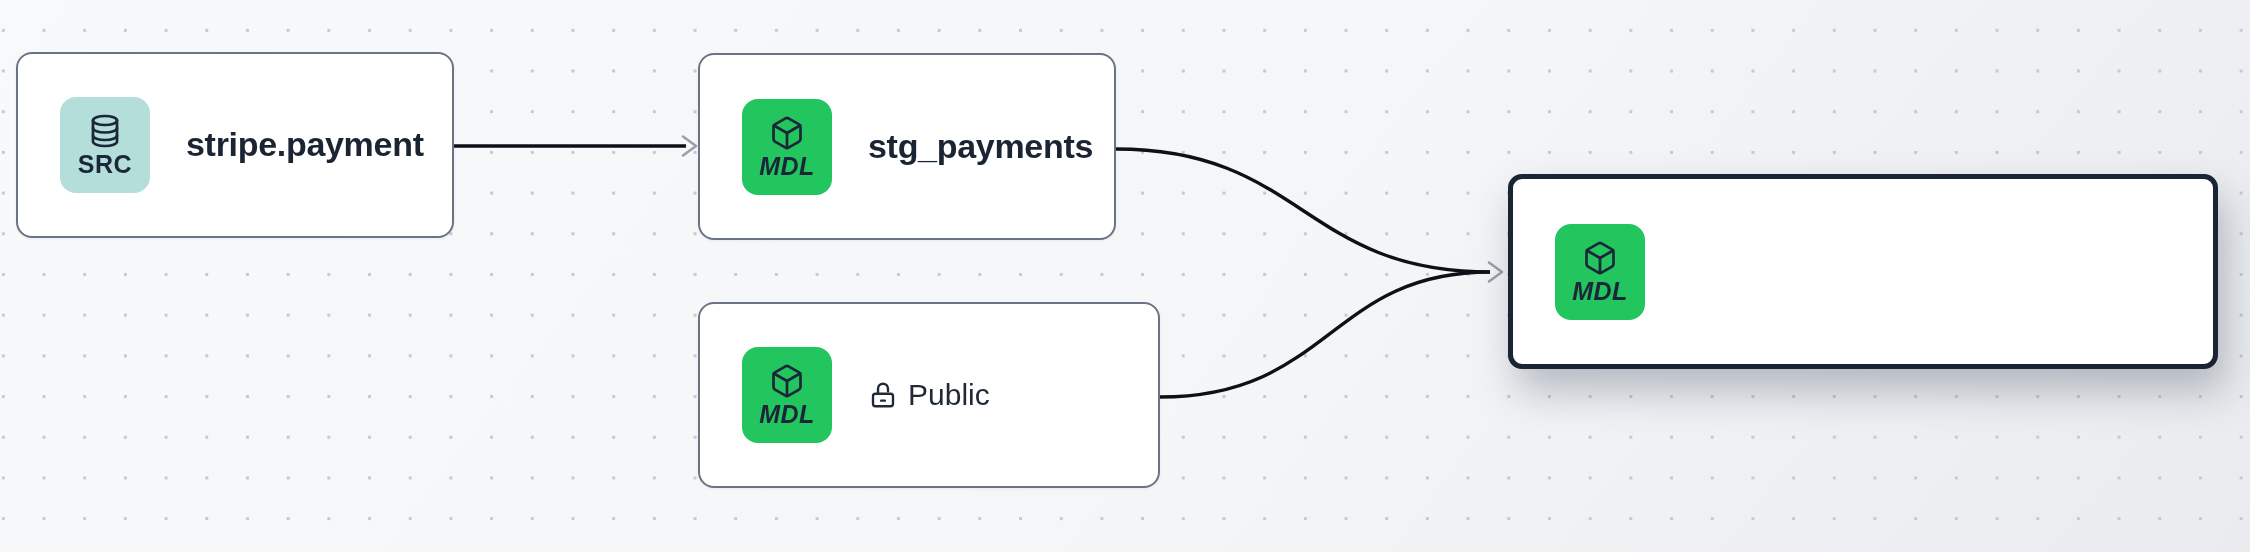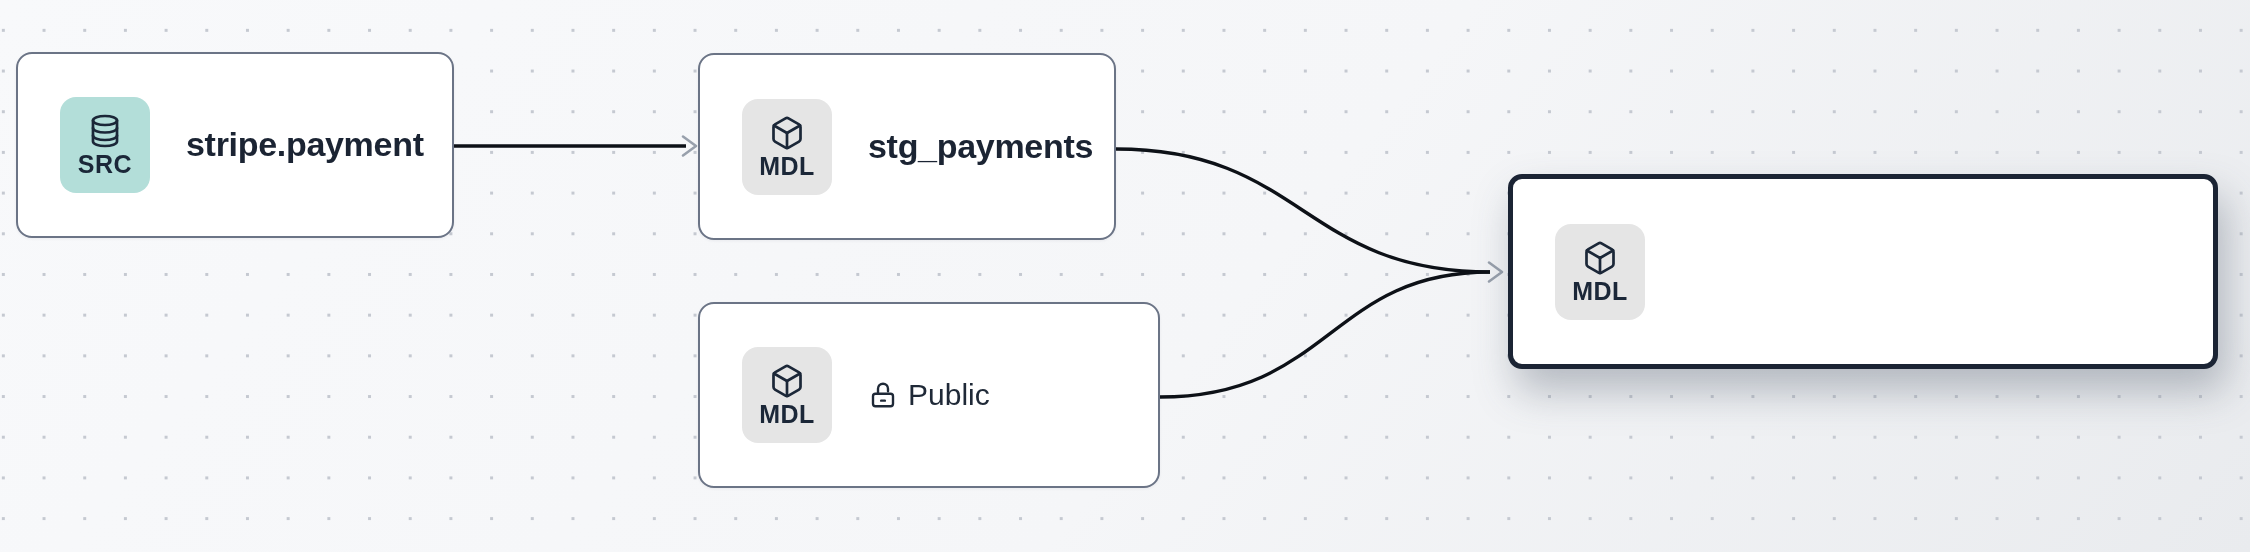--- a/index.html
+++ b/index.html
@@ -41,21 +41,21 @@
   .node-4{left:1508px;top:174px;width:710px;height:195px;}
   .badge{
     flex:0 0 auto;
     width:90px;height:96px;
     border-radius:16px;
     display:flex;flex-direction:column;
     align-items:center;justify-content:center;
     gap:3px;
   }
   .badge-src{background:#b3ded9;}
-  .badge-mdl{background:#e5e5e5;}
+  .badge-mdl{background:#22c55e;font-style:italic;}
   .badge svg{display:block;}
   .badge-label{
     font-size:25px;font-weight:600;color:#1b2738;
     letter-spacing:0.5px;line-height:1;
   }
   .node-text{display:flex;flex-direction:column;justify-content:flex-start;min-width:0;}
   .node-title{
     font-size:34px;font-weight:600;color:#1b2433;
     letter-spacing:-0.3px;white-space:nowrap;line-height:1.15;
   }

